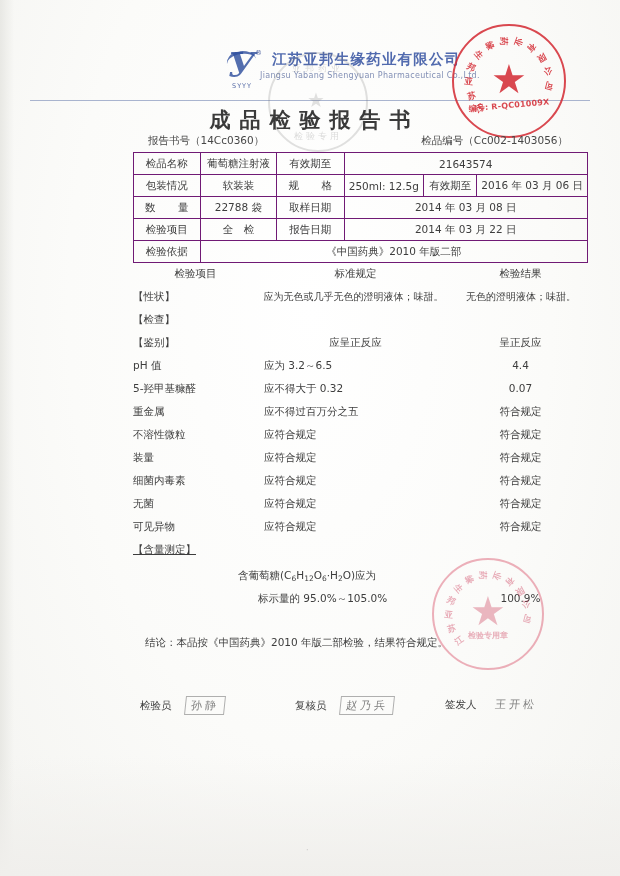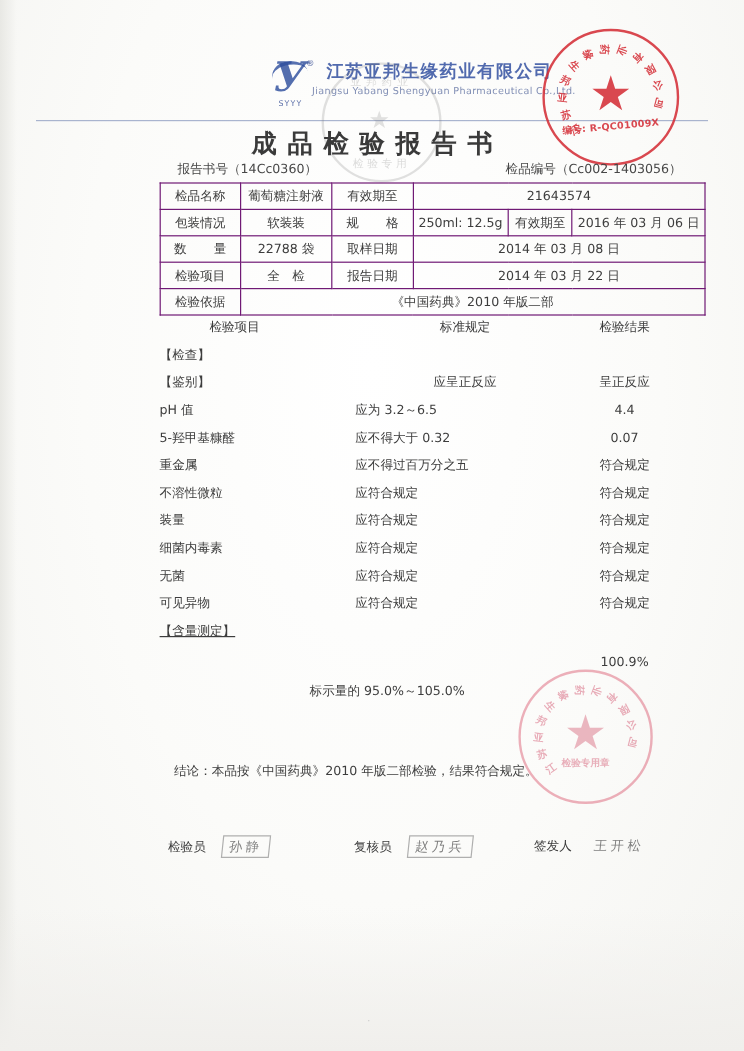--- a/index.html
+++ b/index.html
@@ -302,21 +302,20 @@
     text-align: left;
     white-space: nowrap;
   }
   .col-item.center { text-align: center; }
   .col-std {
     position: absolute;
     left: 125px; top: 0;
     width: 195px;
     text-align: center;
     white-space: nowrap;
-    margin-left: 32px;
   }
   .col-std.left-ish { text-align: left; padding-left: 6px; }
   .col-res {
     position: absolute;
     left: 320px; top: 0;
     width: 135px;
     text-align: center;
     white-space: nowrap;
   }
   .bracket-label {
@@ -350,21 +349,20 @@
   }
   #assay-line1 {
     position: absolute;
     left: 105px; top: 0;
     white-space: nowrap;
   }
   #assay-line2 {
     position: absolute;
     left: 125px; top: 0;
     white-space: nowrap;
-    margin-top: 24px;
   }
   #assay-value {
     position: absolute;
     left: 320px; top: 0;
     width: 135px;
     text-align: center;
     white-space: nowrap;
   }
   sub { font-size: 7.5px; vertical-align: baseline; position: relative; top: 2px; }
 
@@ -512,20 +510,25 @@
     </table>
 
   <div id="results">
 
     <div class="res-row res-head">
       <div class="col-item center">检验项目</div>
       <div class="col-std">标准规定</div>
       <div class="col-res">检验结果</div>
     </div>
 
+    <div class="res-row">
+      <div class="bracket-label">【性状】</div>
+      <div id="char-std">应为无色或几乎无色的澄明液体；味甜。</div>
+      <div id="char-res">无色的澄明液体；味甜。</div>
+    </div>
 
     <div class="res-row">
       <div class="bracket-label">【检查】</div>
     </div>
 
     <div class="res-row">
       <div class="bracket-label">【鉴别】</div>
       <div class="col-std">应呈正反应</div>
       <div class="col-res">呈正反应</div>
     </div>
@@ -570,20 +573,25 @@
           <div class="col-item">可见异物</div>
           <div class="col-std left-ish">应符合规定</div>
           <div class="col-res">符合规定</div>
         </div>
       </div>
 
     <div class="res-row" style="height:26px">
       <div id="assay-label">【含量测定】</div>
     </div>
 
+    <div class="res-row">
+      <div id="assay-line1">
+        <span>含葡萄糖(C</span><sub>6</sub><span>H</span><sub>12</sub><span>O</span><sub>6</sub><span>·H</span><sub>2</sub><span>O)应为</span>
+      </div>
+    </div>
 
     <div class="res-row">
       <div id="assay-line2">标示量的 95.0%～105.0%</div>
       <div id="assay-value">100.9%</div>
     </div>
 
   </div>
 
   <div id="stamp-bottom">
     <div class="ring-text">

